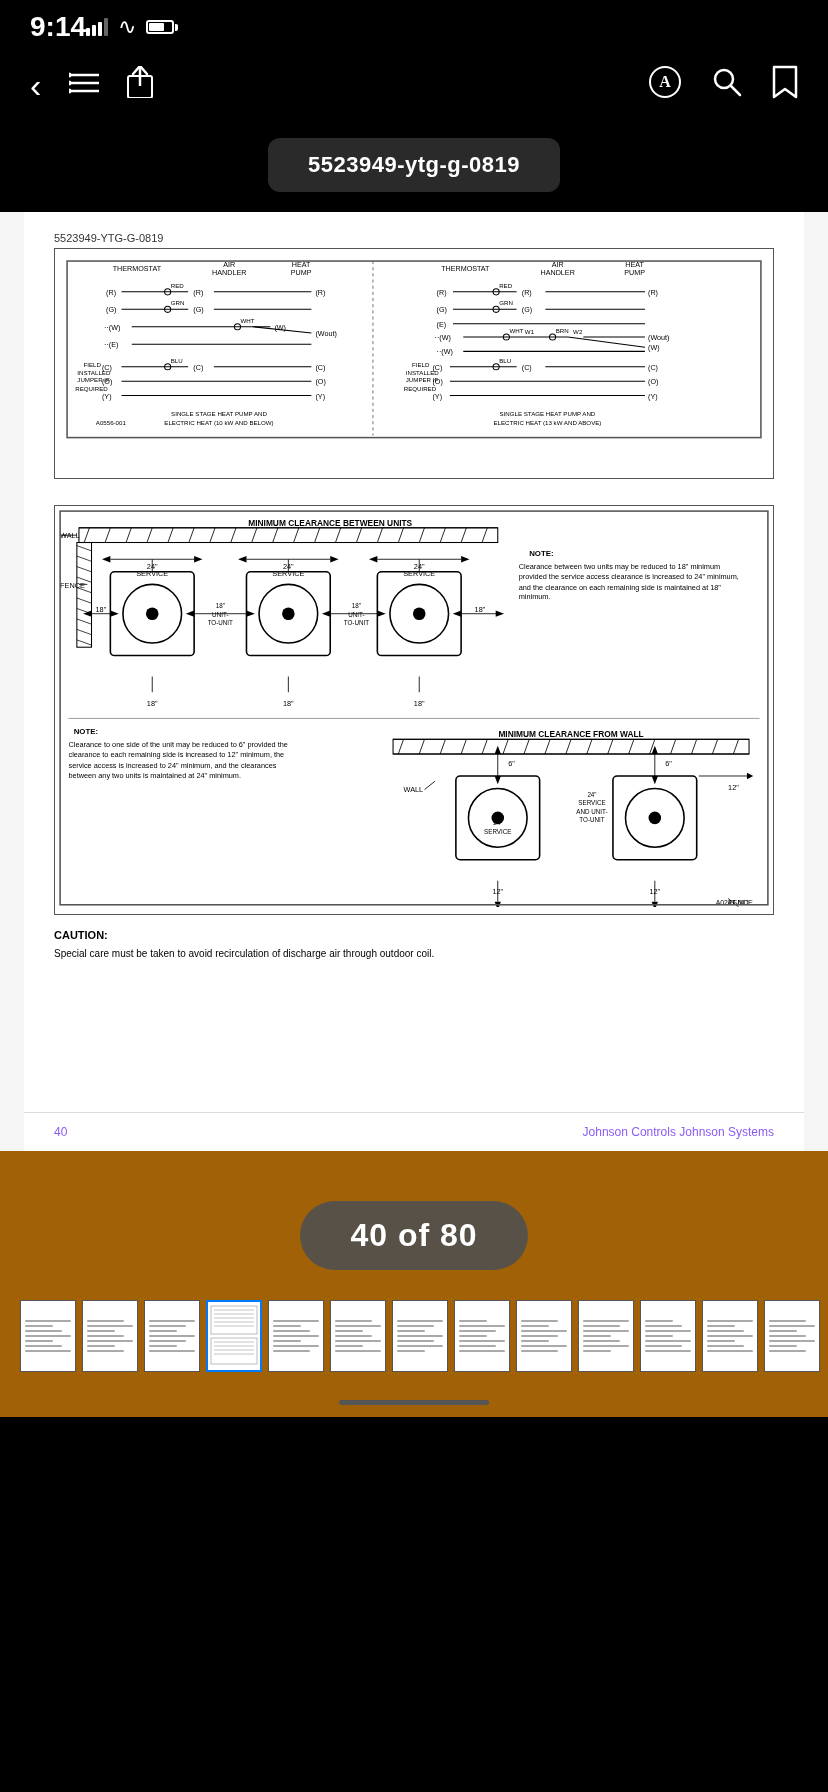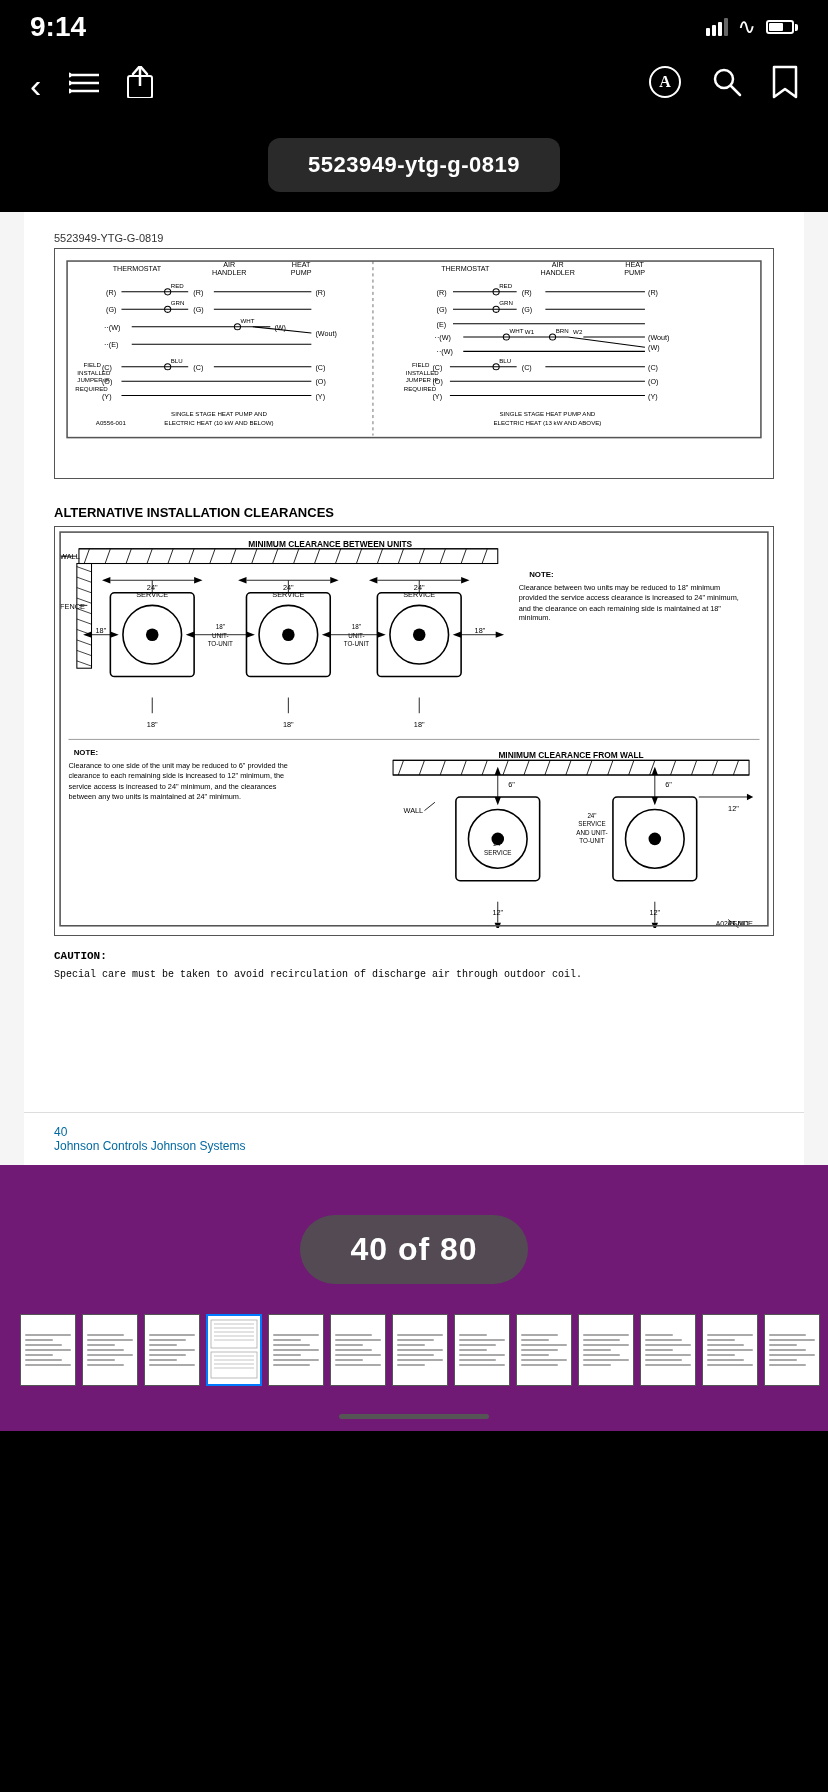--- a/index.html
+++ b/index.html
@@ -9,21 +9,20 @@
       width: 828px;
       min-height: 1792px;
       font-family: -apple-system, 'Helvetica Neue', sans-serif;
       color: #fff;
       overflow-x: hidden;
     }
 
     
     .status-bar {
       display: flex;
-      justify-content: space-between;
       align-items: center;
       padding: 14px 30px 10px;
       height: 50px;
     }
     .status-time {
       font-size: 28px;
       font-weight: 600;
       color: #fff;
     }
     .status-icons {
@@ -112,41 +111,39 @@
       font-size: 9.5px;
       color: #000;
       line-height: 1.4;
     }
     .note-bold {
       font-weight: 700;
     }
 
     .caution-section {
       margin-top: 0;
-      font-family: Liberation Mono, monospace;
     }
 
     
     .page-footer {
       background: #fff;
       display: flex;
       justify-content: space-between;
-      align-items: flex-start;
+      align-items: center;
       padding: 12px 30px;
       width: 780px;
       margin: 0 auto;
       border-top: 1px solid #ddd;
       font-size: 12px;
-      color: #0369a1;
-      flex-direction: column;
+      color: #8b5cf6;
     }
 
     
     .bottom-area {
-      background: #701a75;
+      background: #a16207;
       padding: 20px 0 0;
     }
 
     
     .page-indicator-bar {
       display: flex;
       justify-content: center;
       align-items: center;
       padding: 30px 0 20px;
     }
@@ -418,21 +415,20 @@
 
         <text x="470" y="153" class="wiring-text-small" text-anchor="middle">SINGLE STAGE HEAT PUMP AND</text>
         <text x="470" y="162" class="wiring-text-small" text-anchor="middle">ELECTRIC HEAT (13 kW AND ABOVE)</text>
 
         <rect x="2" y="2" width="676" height="172" stroke="#555" stroke-width="1.5" fill="none"></rect>
 
         <line x1="300" y1="2" x2="300" y2="172" stroke="#555" stroke-width="0.8" stroke-dasharray="3,3"></line>
       </svg>
     </div>
 
-    <div class="doc-section-title">ALTERNATIVE INSTALLATION CLEARANCES</div>
 
     <div class="clearance-diagram-box">
       <svg viewBox="0 0 680 380" width="100%" height="auto">
 
         <text x="260" y="16" font-size="8" font-family="Arial" text-anchor="middle" fill="#000" font-weight="600">MINIMUM CLEARANCE BETWEEN UNITS</text>
 
         <rect x="20" y="18" width="400" height="14" fill="none" stroke="#000" stroke-width="1"></rect>
 
         <line x1="20" y1="18" x2="420" y2="18" stroke="#000" stroke-width="1"></line>
         <line x1="20" y1="32" x2="420" y2="32" stroke="#000" stroke-width="1"></line>

